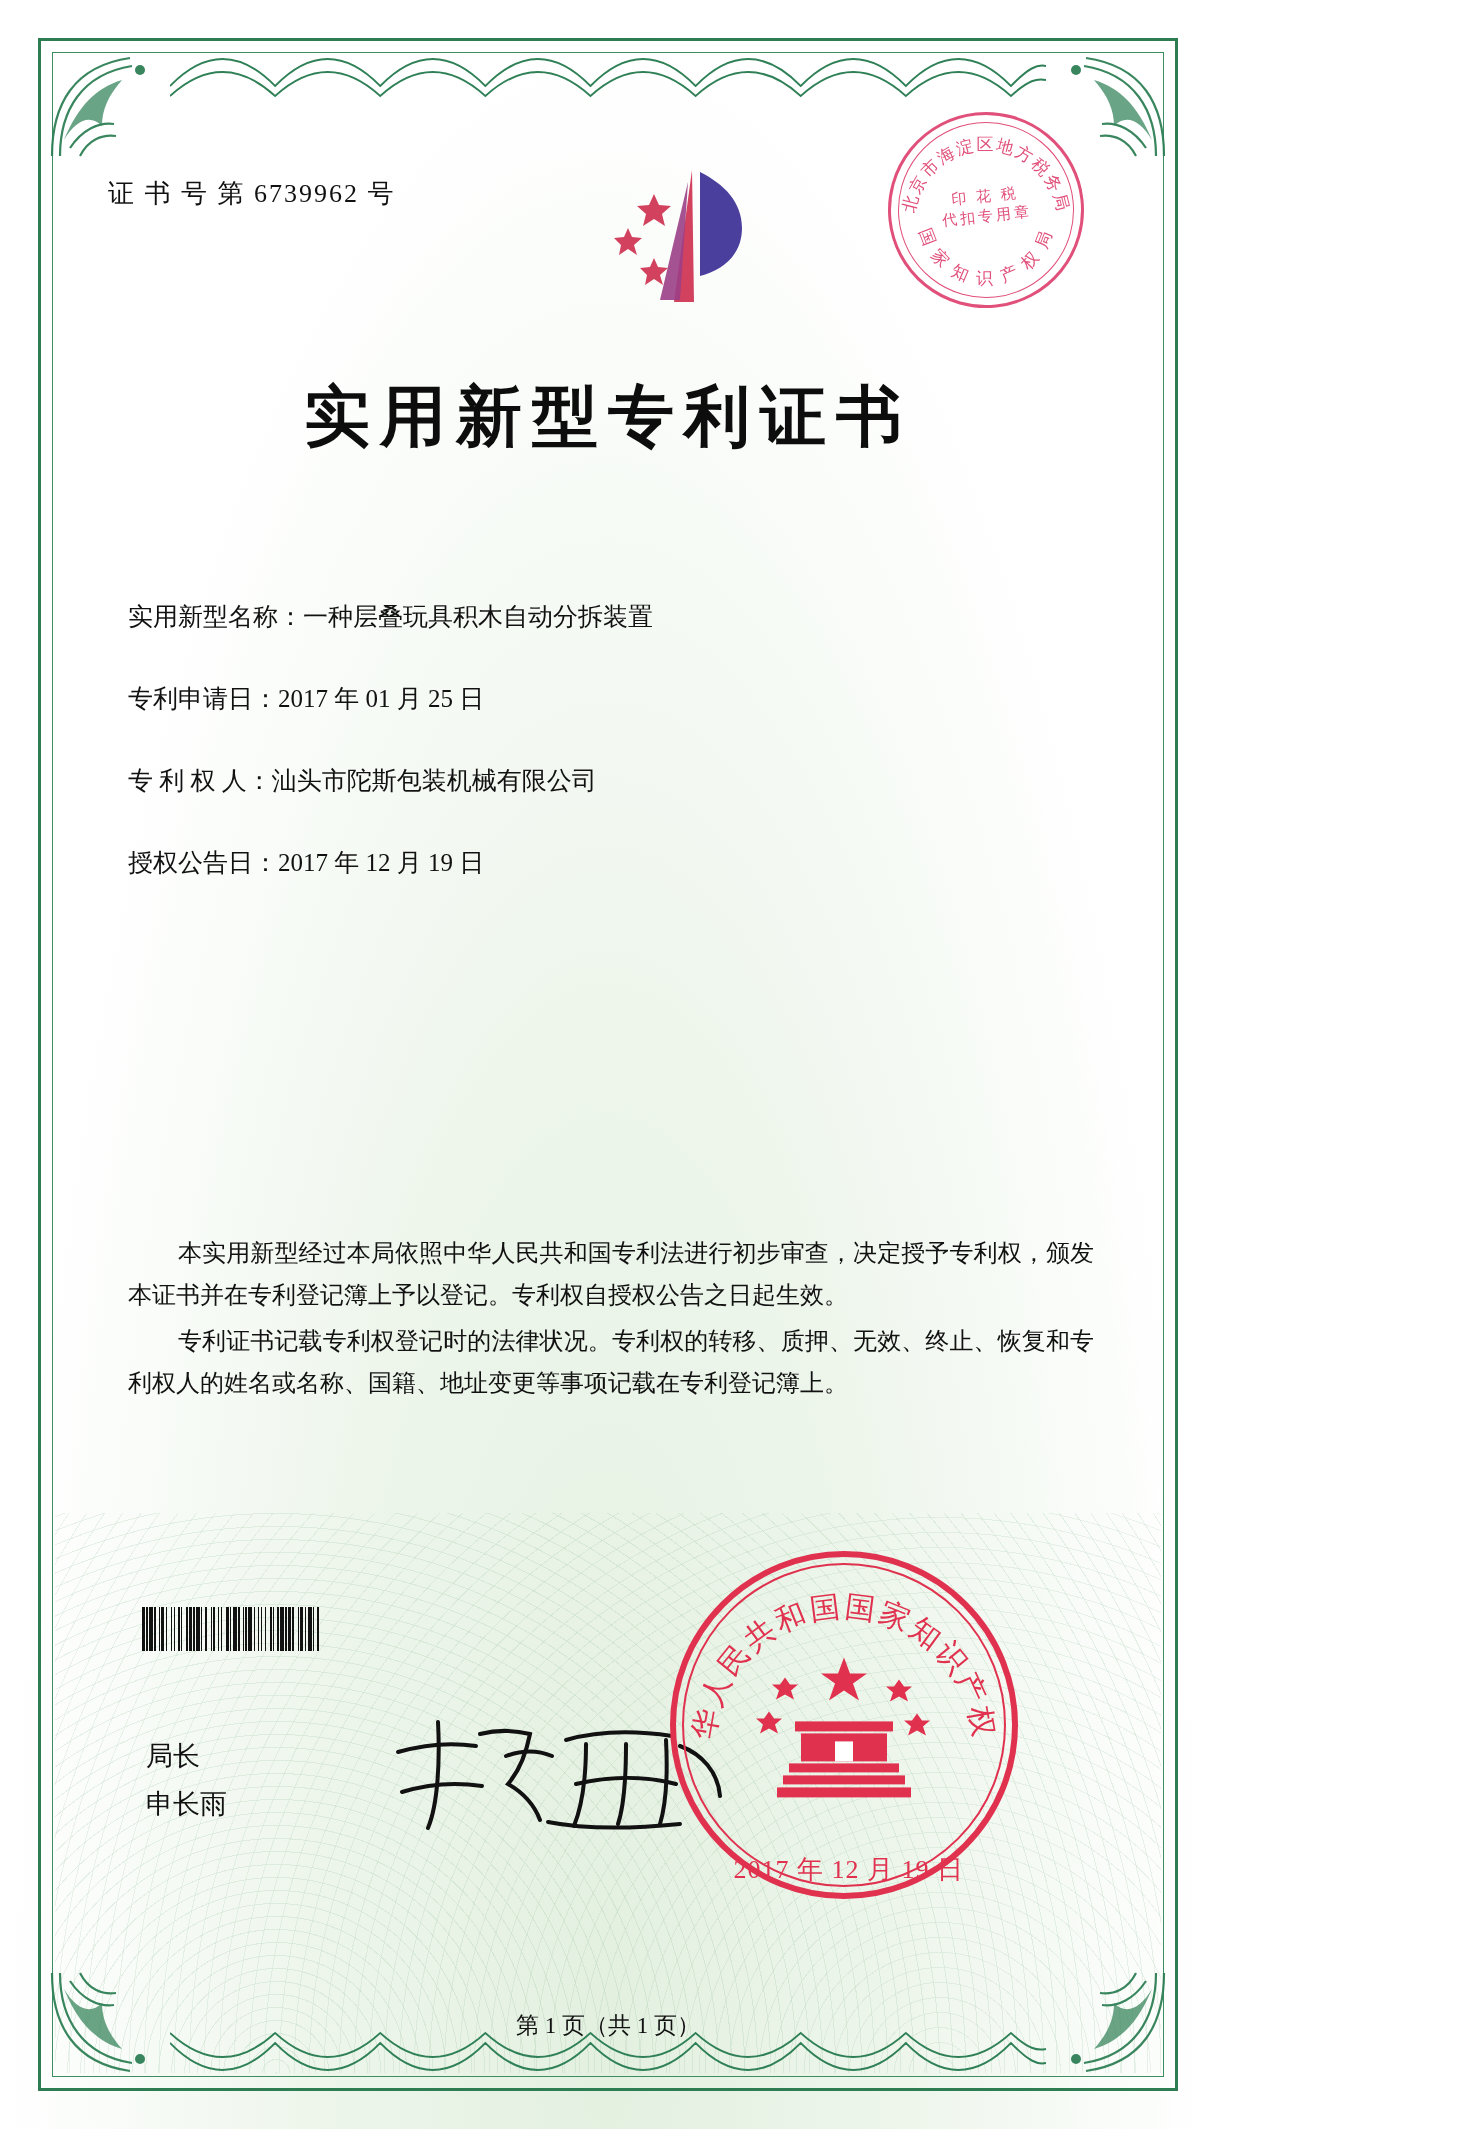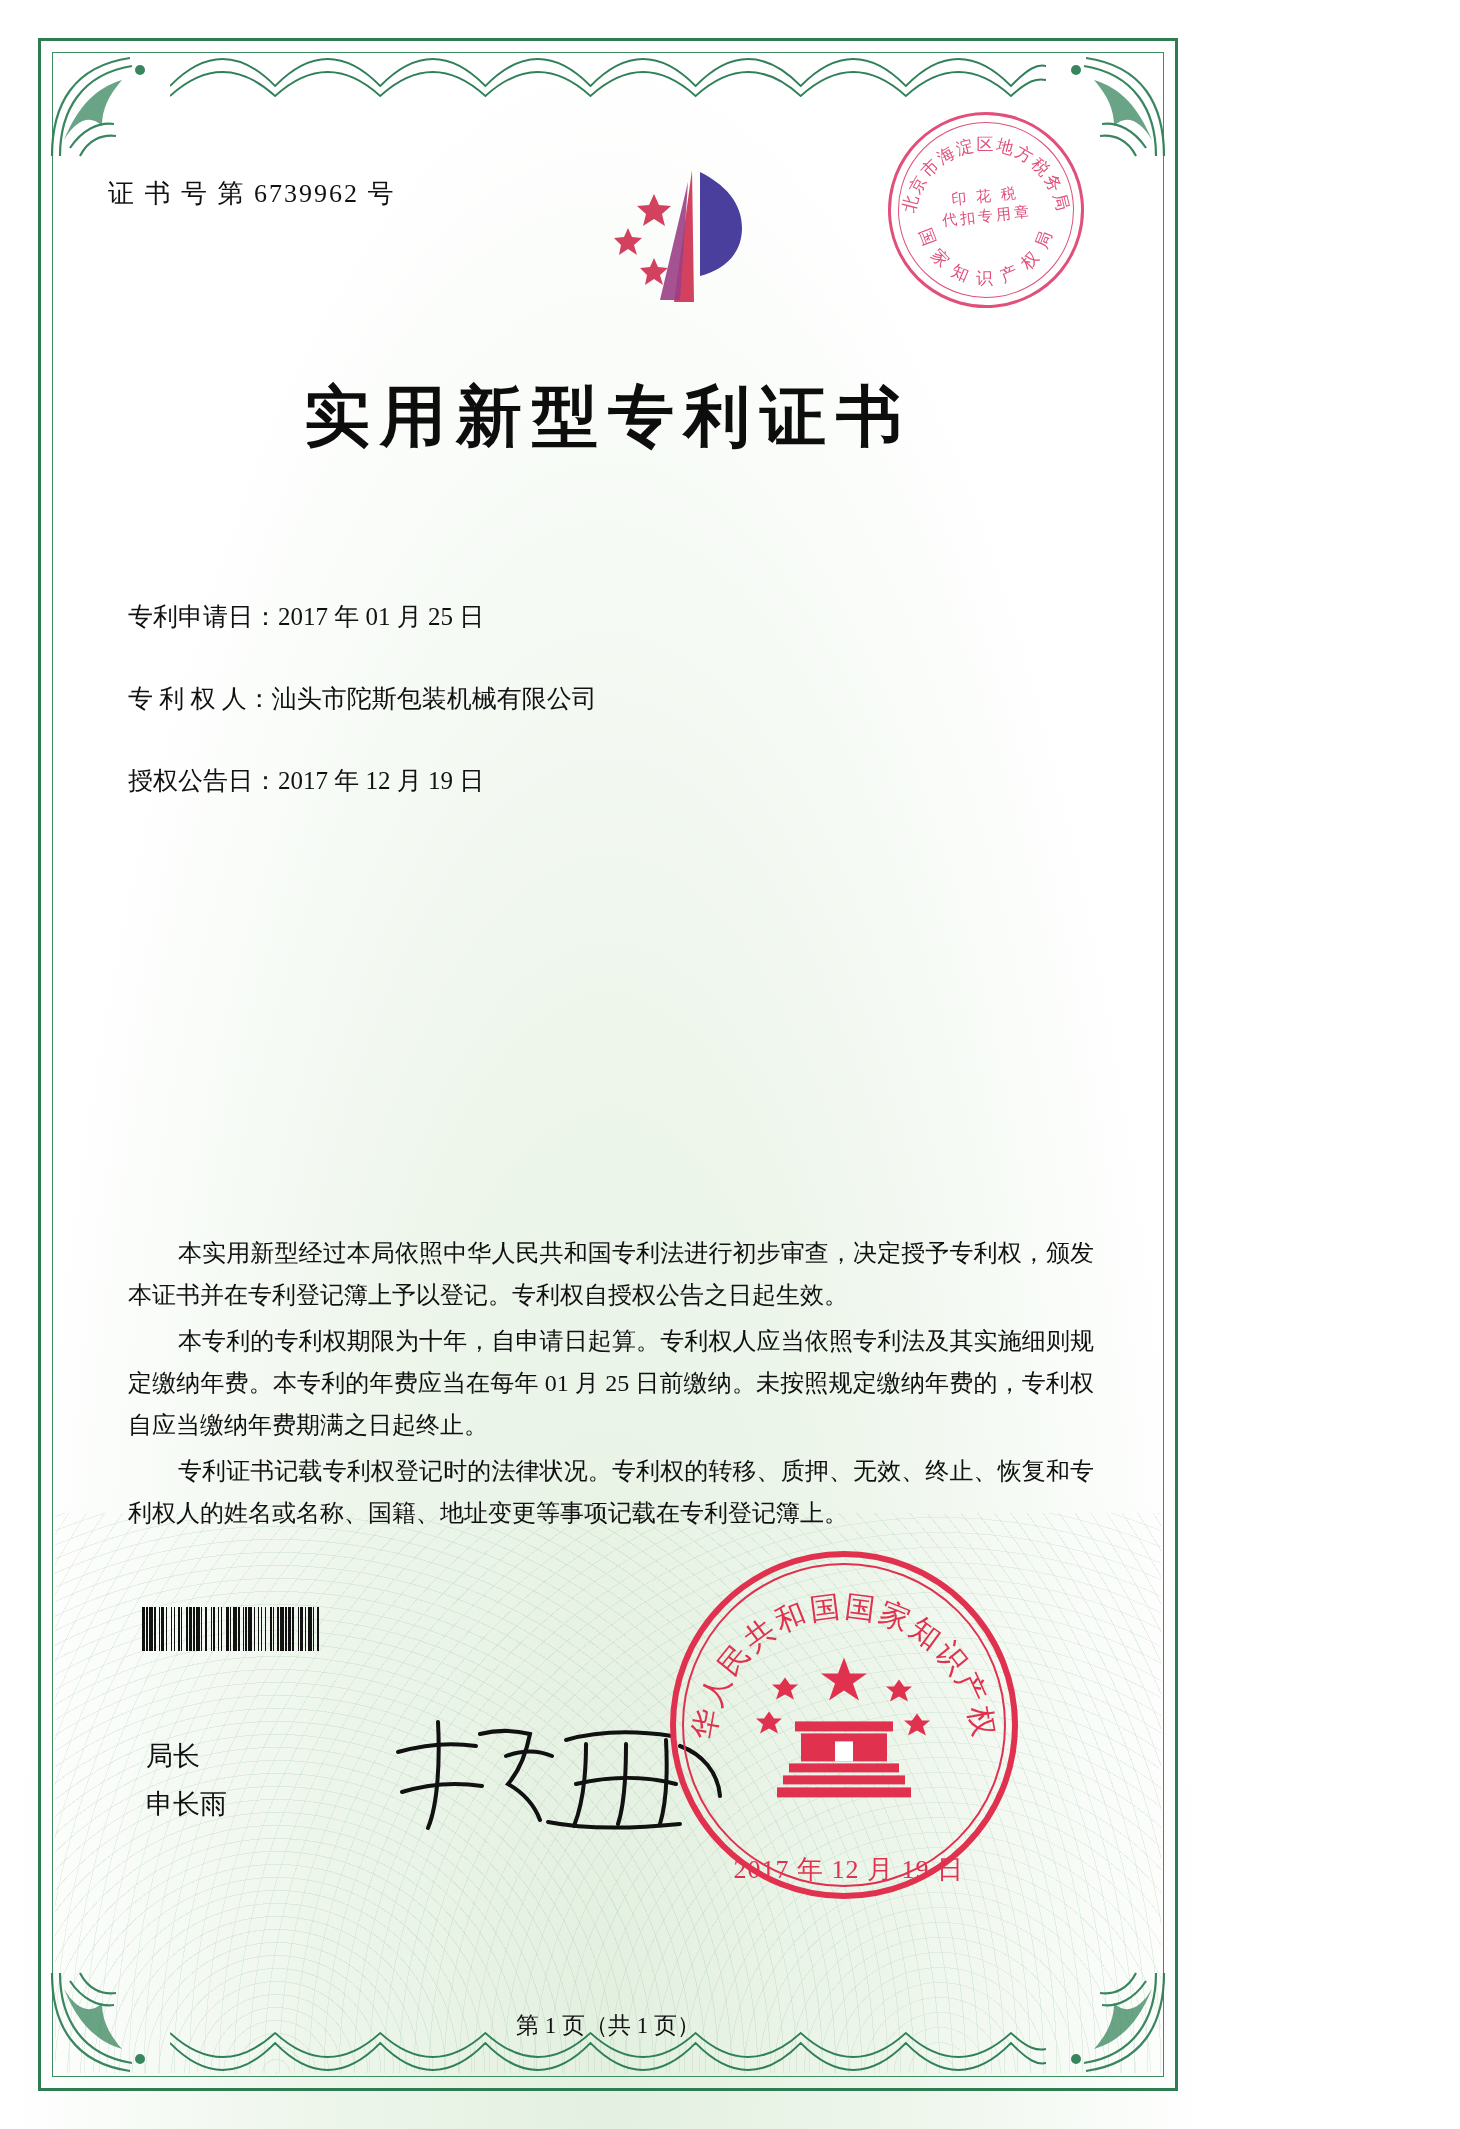--- a/index.html
+++ b/index.html
@@ -242,36 +242,39 @@
     <div class="mid">
       <div>印 花 税</div>
       <div>代扣专用章</div>
     </div>
   </div>
 
   <div class="title">实用新型专利证书</div>
 
   <div class="fields">
     <div class="frow">
+      <span class="flabel">实用新型名称：</span>
+      <span class="fvalue">一种层叠玩具积木自动分拆装置</span>
+    </div>
+    <div class="frow">
       <span class="flabel">专利申请日：</span>
       <span class="fvalue">2017 年 01 月 25 日</span>
     </div>
     <div class="frow">
       <span class="flabel">专 利 权 人：</span>
       <span class="fvalue">汕头市陀斯包装机械有限公司</span>
     </div>
     <div class="frow">
       <span class="flabel">授权公告日：</span>
       <span class="fvalue">2017 年 12 月 19 日</span>
     </div>
   </div>
 
   <div class="paras">
     <p>本实用新型经过本局依照中华人民共和国专利法进行初步审查，决定授予专利权，颁发本证书并在专利登记簿上予以登记。专利权自授权公告之日起生效。</p>
-    <p>本专利的专利权期限为十年，自申请日起算。专利权人应当依照专利法及其实施细则规定缴纳年费。本专利的年费应当在每年 01 月 25 日前缴纳。未按照规定缴纳年费的，专利权自应当缴纳年费期满之日起终止。</p>
     <p>专利证书记载专利权登记时的法律状况。专利权的转移、质押、无效、终止、恢复和专利权人的姓名或名称、国籍、地址变更等事项记载在专利登记簿上。</p>
   </div>
 
   <div class="barcode" id="barcode">
       <i style="width:3px;"></i>
       <i style="width:1px;opacity:0;"></i>
       <i style="width:2px;"></i>
       <i style="width:1px;opacity:0;"></i>
       <i style="width:4px;"></i>
       <i style="width:1px;opacity:0;"></i>

